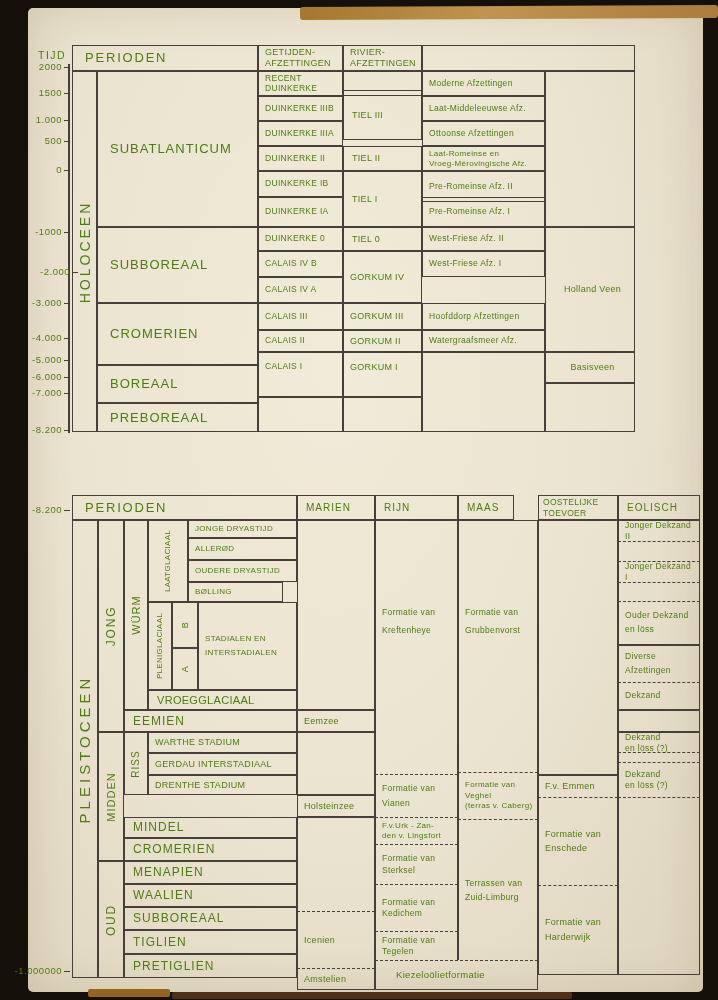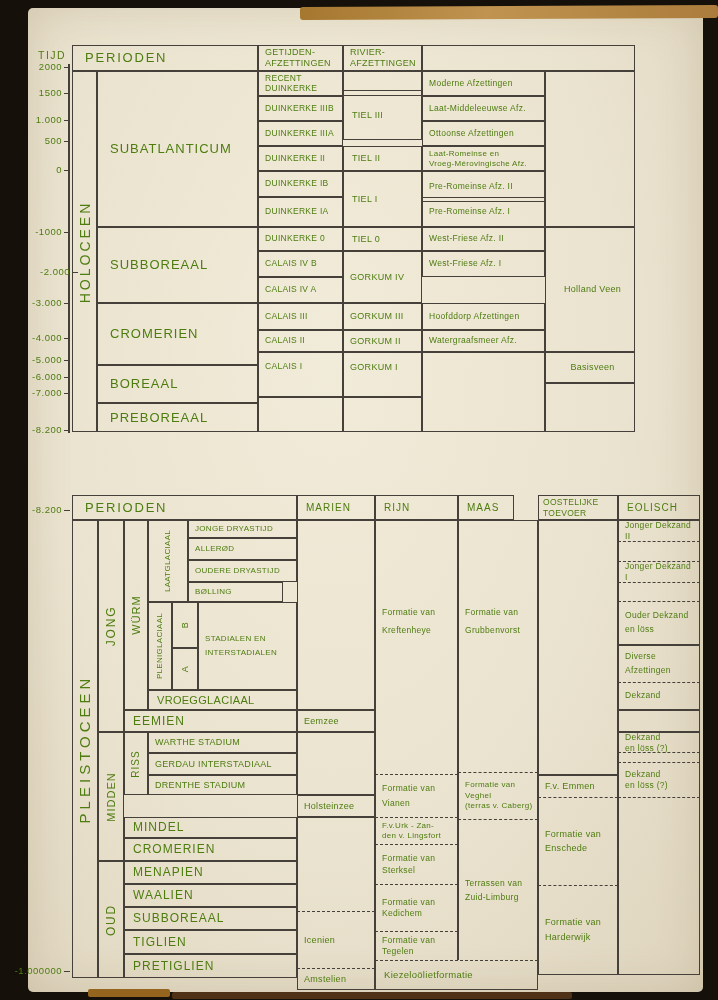--- a/index.html
+++ b/index.html
@@ -170,21 +170,21 @@
   <div class="c f85 nt db" style="left:375px;top:775px;width:83px;height:43px;line-height:1.8">Formatie van
 Vianen</div>
   <div class="c f8 nt db" style="left:375px;top:818px;width:83px;height:27px;line-height:1.3">F.v.Urk - Zan-
 den v. Lingsfort</div>
   <div class="c f85 nt db" style="left:375px;top:845px;width:83px;height:40px">Formatie van
 Sterksel</div>
   <div class="c f85 nt db" style="left:375px;top:885px;width:83px;height:47px">Formatie van
 Kedichem</div>
   <div class="c f85 nt nb" style="left:375px;top:932px;width:83px;height:28px">Formatie van
 Tegelen</div>
-  <div class="c f95 dt" style="left:375px;top:960px;width:163px;height:30px;padding-left:8px">Kiezeloölietformatie</div>
+  <div class="c f95 dt" style="left:375px;top:960px;width:163px;height:30px;padding-left:20px">Kiezeloölietformatie</div>
 
   <div class="c f85 db up wide" style="left:458px;top:520px;width:80px;height:253px">Formatie van
 Grubbenvorst</div>
   <div class="c f8 nt db" style="left:458px;top:773px;width:80px;height:47px;line-height:1.3">Formatie van
 Veghel
 (terras v. Caberg)</div>
   <div class="c f85 nt nb mid" style="left:458px;top:820px;width:80px;height:140px">Terrassen van
 Zuid-Limburg</div>
 
   <div class="c" style="left:538px;top:520px;width:80px;height:255px"></div>

